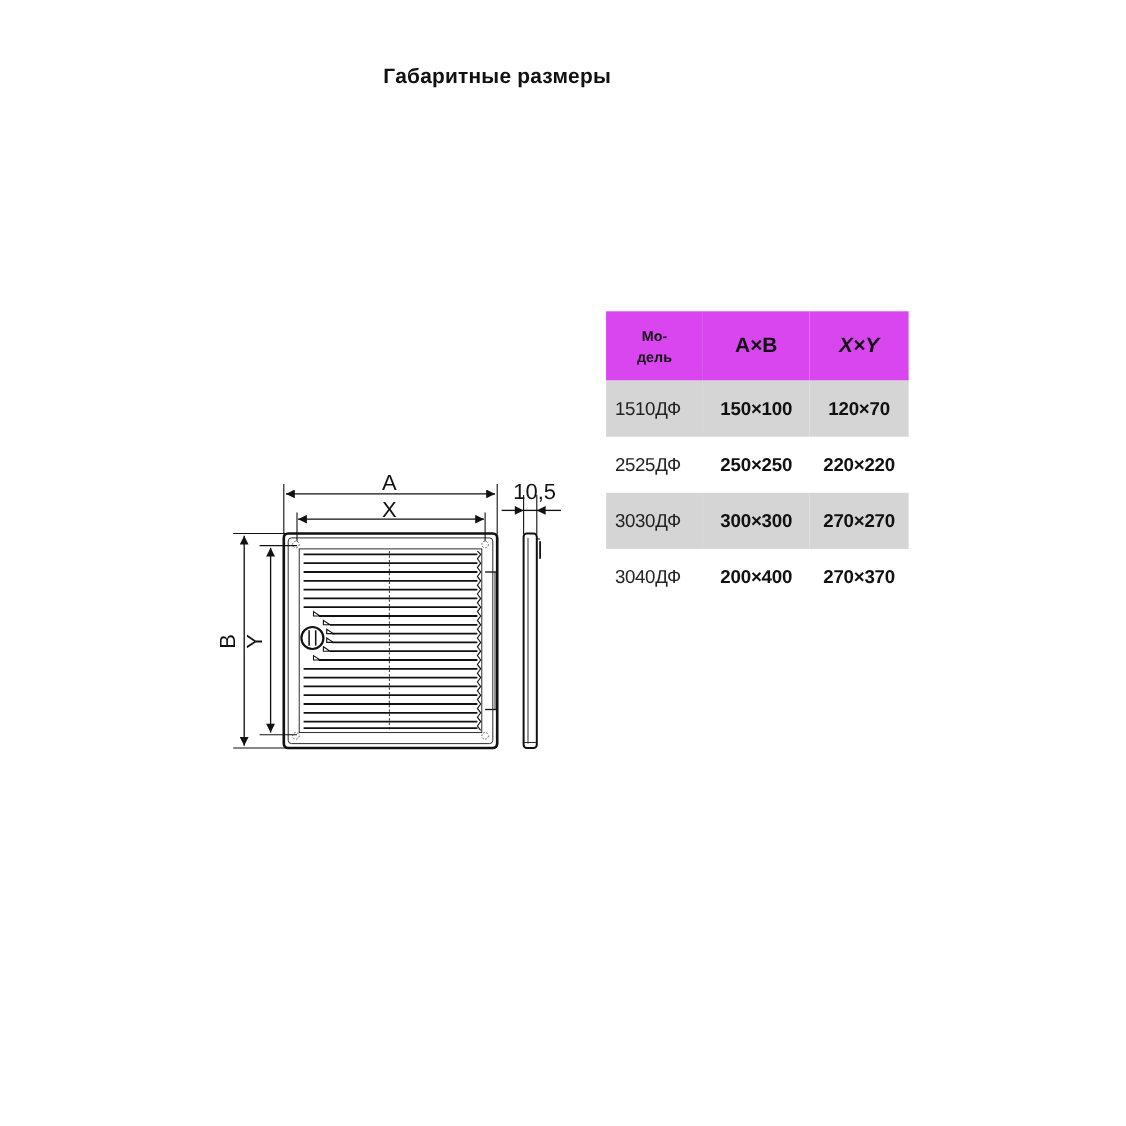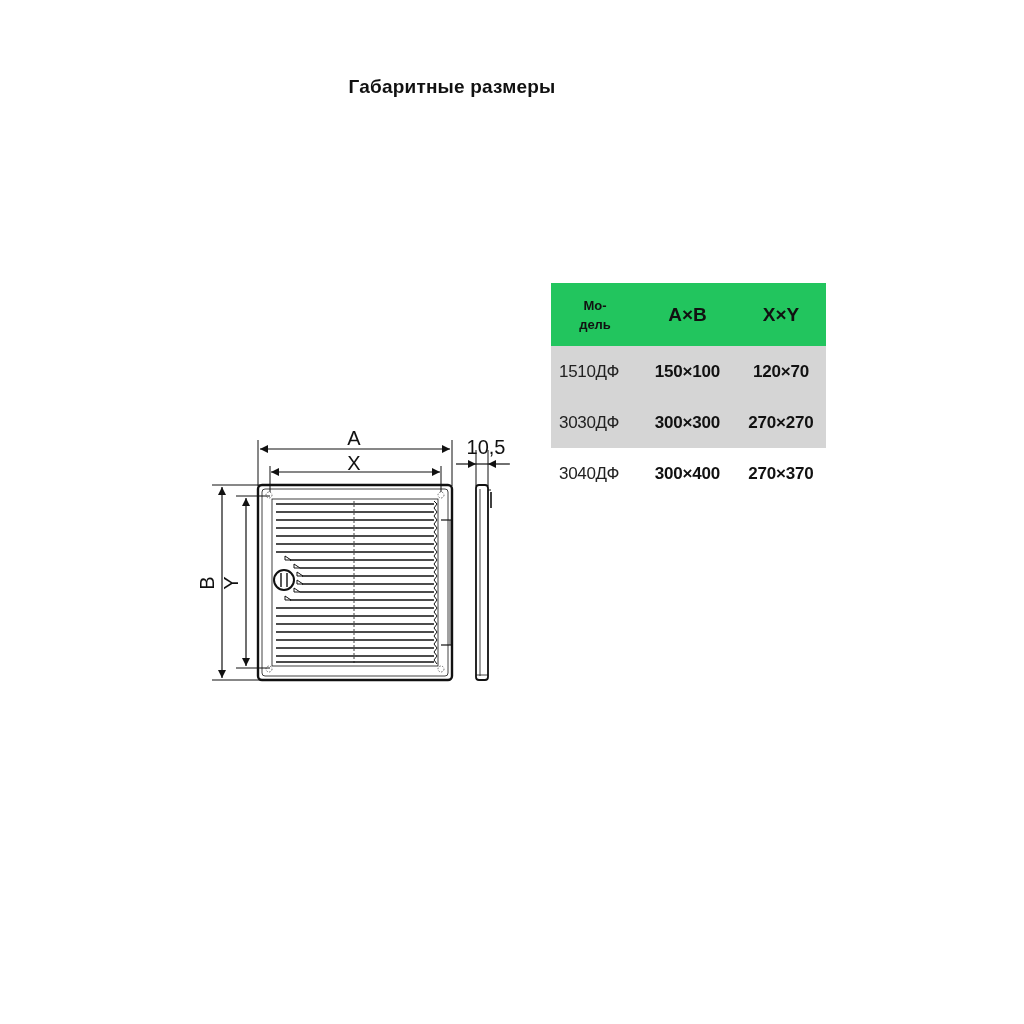--- a/index.html
+++ b/index.html
@@ -2,35 +2,35 @@
 <html><head>
 <meta charset="utf-8">
 <style>
   html, body { margin: 0; padding: 0; }
   body {
     width: 1024px; height: 1024px; background: #ffffff; position: relative;
     font-family: "Liberation Sans", "DejaVu Sans", sans-serif; color: #111;
     overflow: hidden;
   }
   .title {
-    position: absolute; left: 0; top: 76px; width: 904px; text-align: center;
+    position: absolute; left: 0; top: 59px; width: 904px; text-align: center;
     font-size: 19px; font-weight: bold; color: #111; letter-spacing: 0.2px;
   }
   .diagram { position: absolute; left: 200px; top: 420px; width: 320px; height: 270px; }
   .spec-table {
     position: absolute; left: 551px; top: 283px; width: 275px;
     border-collapse: collapse; table-layout: fixed;
   }
   .spec-table th, .spec-table td { padding: 0; text-align: center; vertical-align: middle; white-space: nowrap; }
-  .spec-table thead tr { background: #22c55e; height: 63px; padding-left: 38px; }
+  .spec-table thead tr { background: #d946ef; height: 63px; padding-left: 38px; }
   .spec-table th { font-weight: bold; color: #111; }
   .spec-table th.col-model { font-size: 13px; line-height: 19px; width: 88px; }
   .spec-table th.col-ab, .spec-table th.col-xy { font-size: 19px; margin-top: 16px; }
   .spec-table th.col-ab { width: 97px; }
-  .spec-table th.col-xy { width: 90px; }
+  .spec-table th.col-xy { width: 90px; font-style: italic; }
   .spec-table tbody tr { height: 51px; margin-left: 20px; }
   .spec-table tbody tr.shaded { background: #d5d5d5; }
   .spec-table td.model { font-size: 17px; font-weight: normal; color: #222; text-align: left; padding-left: 8px; letter-spacing: -0.3px; }
   .spec-table td.dim { font-size: 17px; font-weight: bold; color: #111; letter-spacing: -0.2px; }
 </style>
 </head>
 <body>
 
 <div class="title">Габаритные размеры</div>
 
@@ -147,24 +147,29 @@
       <th class="col-ab">A×B</th>
       <th class="col-xy">X×Y</th>
     </tr>
   </thead>
   <tbody>
     <tr class="shaded">
       <td class="model">1510ДФ</td>
       <td class="dim">150×100</td>
       <td class="dim">120×70</td>
     </tr>
+    <tr>
+      <td class="model">2525ДФ</td>
+      <td class="dim">250×250</td>
+      <td class="dim">220×220</td>
+    </tr>
     <tr class="shaded">
       <td class="model">3030ДФ</td>
       <td class="dim">300×300</td>
       <td class="dim">270×270</td>
     </tr>
     <tr>
       <td class="model">3040ДФ</td>
-      <td class="dim">300×400</td>
+      <td class="dim">200×400</td>
       <td class="dim">270×370</td>
     </tr>
   </tbody>
 </table>
 
 </body></html>

